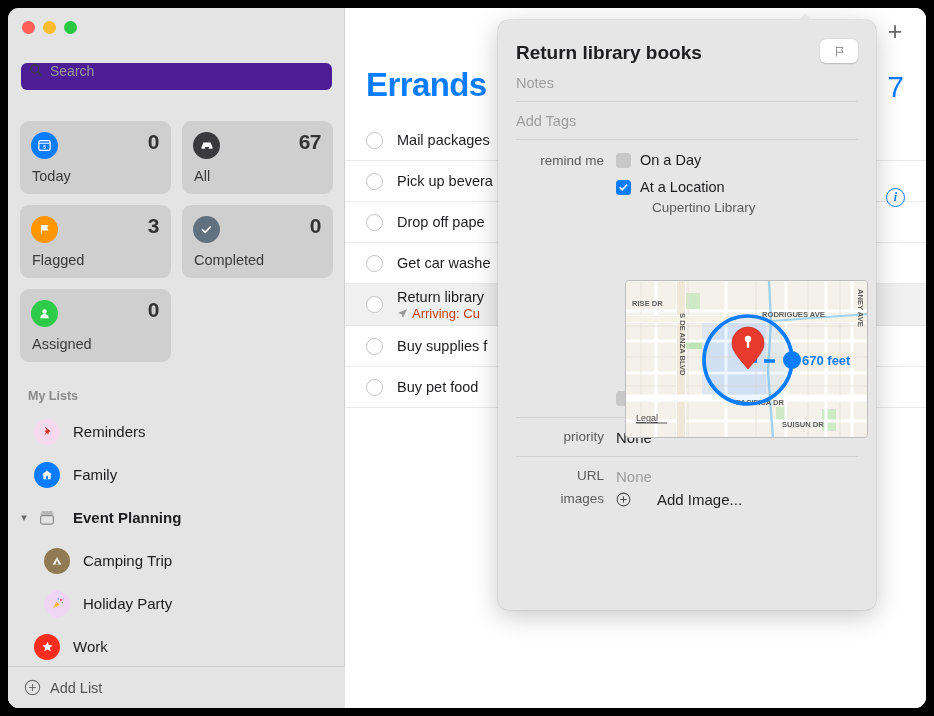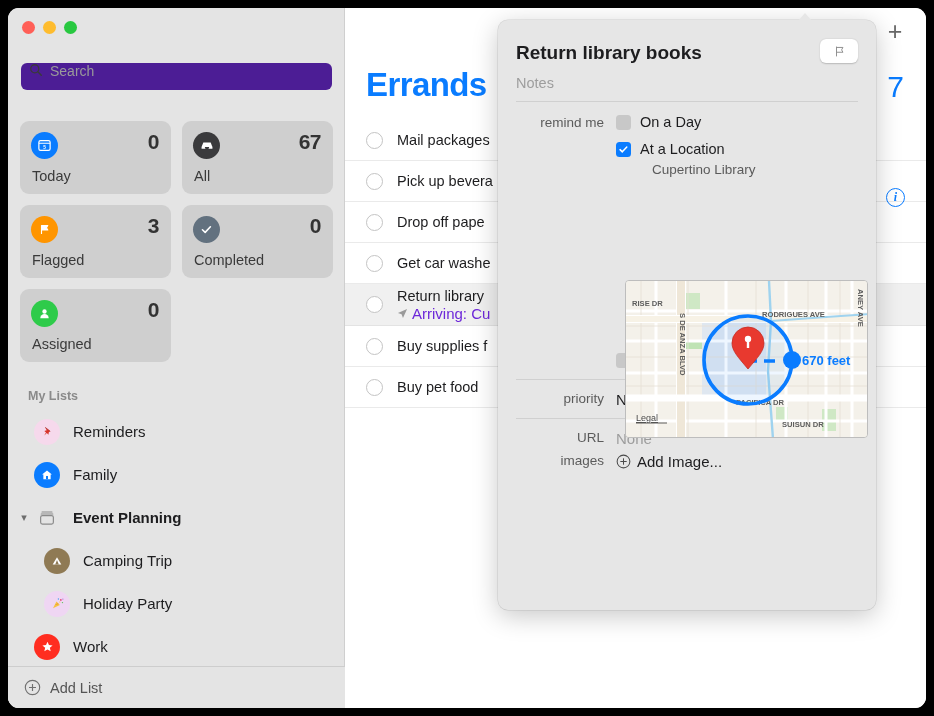--- a/index.html
+++ b/index.html
@@ -163,21 +163,21 @@
   .rem-row.tall { height: 42px; }
   .rem-row.selected { background: #f0f0f0; border-bottom-color: #e3e3e3; }
   .circle {
     width: 17px; height: 17px; border-radius: 50%;
     border: 1.4px solid #c4c4c4; flex: 0 0 17px;
     background: #fff;
   }
   .rem-text { margin-left: 14px; }
   .rem-title { font-size: 14.5px; color: #1d1d1f; white-space: nowrap; }
   .rem-sub {
-    font-size: 15px; color: #6d28d9;
+    font-size: 13px; color: #c2410c;
     display: flex; align-items: center; gap: 4px;
     margin-top: 1px; white-space: nowrap;
   }
   .nav-arrow { width: 11px; height: 11px; }
   #info-btn {
     position: absolute; right: 21px; top: 180px;
     width: 19px; height: 19px; border-radius: 50%;
     border: 1.4px solid #0a7cff; color: #0a7cff;
     font-size: 12px; font-style: italic; font-weight: bold;
     display: flex; align-items: center; justify-content: center;
@@ -270,21 +270,21 @@
     padding: 11px 0 10px 0;
   }
   .kv-key {
     width: 100px; text-align: right; padding-right: 12px;
     font-size: 13.5px; color: #5b5b5b; flex: 0 0 100px;
   }
   .kv-val { font-size: 15px; color: #1d1d1f; }
   .kv-val.muted { color: #9d9d9d; }
   .add-image { display: flex; align-items: center; gap: 6px; }
   .add-image .plusi { width: 15px; height: 15px; }
-  .add-image .txt { font-size: 15px; color: #1d1d1f; }
+  .add-image .txt { font-size: 15px; color: #1d1d1f; margin-left: 20px; }
 </style>
 </head>
 <body>
 
 <div id="window">
 
   <div id="sidebar">
 
     <div id="traffic">
       <div class="light red"></div>
@@ -517,20 +517,23 @@
         <svg viewBox="0 0 20 20" width="15" height="15">
           <path d="M6 4 V16 M6 4.6 H14.6 L12.8 7.8 L14.6 11 H6" fill="none" stroke="#8e8e8e" stroke-width="1.3" stroke-linejoin="round" stroke-linecap="round"></path>
         </svg>
       </div>
     </div>
 
     <div class="field-row">
       <span class="ph-text">Notes</span>
     </div>
 
+    <div class="field-row">
+      <span class="ph-text">Add Tags</span>
+    </div>
 
     <div class="remind-block">
 
       <div class="cb-line">
         <span class="cb-label-left">remind me</span>
         <span class="cbox"></span>
         <span class="cb-text">On a Day</span>
       </div>
 
       <div class="cb-line">

